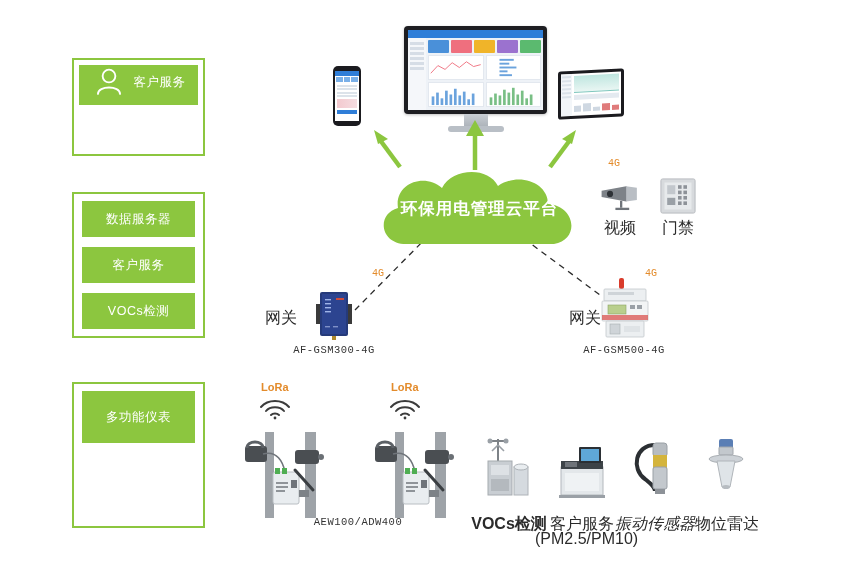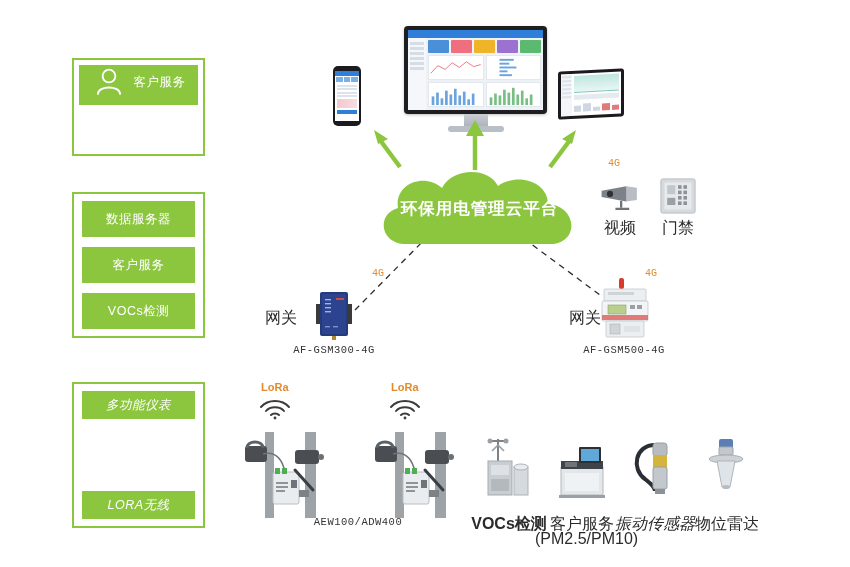--- a/index.html
+++ b/index.html
@@ -34,21 +34,21 @@
     flex: 1; flex-direction: row; gap: 8px; padding-bottom: 6px;
   }
   .cust-icon { width: 34px; height: 34px; }
 
   .panel-servers { left: 72px; top: 192px; width: 133px; height: 146px;
     display: flex; flex-direction: column; justify-content: space-between; padding: 7px 8px; }
   .panel-servers .chip { height: 36px; }
 
   .panel-field { left: 72px; top: 382px; width: 133px; height: 146px;
     display: flex; flex-direction: column; justify-content: space-between; padding: 7px 8px; }
-  .panel-field .chip { height: 28px; font-style: italic; }
+  .panel-field .chip { height: 52px; }
 
   
   .cloud { position: absolute; left: 372px; top: 166px; width: 215px; height: 80px; }
   .cloud-label {
     position: absolute; left: 0; top: 0; width: 100%; height: 100%;
     display: flex; align-items: center; justify-content: center;
     color: #ffffff; font-size: 16.5px; font-weight: bold; letter-spacing: 1px;
     padding-top: 6px;
   }
 
@@ -158,21 +158,20 @@
   </div>
 
   <div class="panel panel-servers">
     <div class="chip">数据服务器</div>
     <div class="chip">客户服务</div>
     <div class="chip">VOCs检测</div>
   </div>
 
   <div class="panel panel-field">
     <div class="chip">多功能仪表</div>
-    <div class="chip">LORA无线</div>
   </div>
 
   <div class="dev phone">
     <div class="ph-body">
       <div class="ph-screen">
         <div class="ph-bar"></div>
         <div class="ph-kpi">
             <span></span>
             <span></span>
             <span></span>

